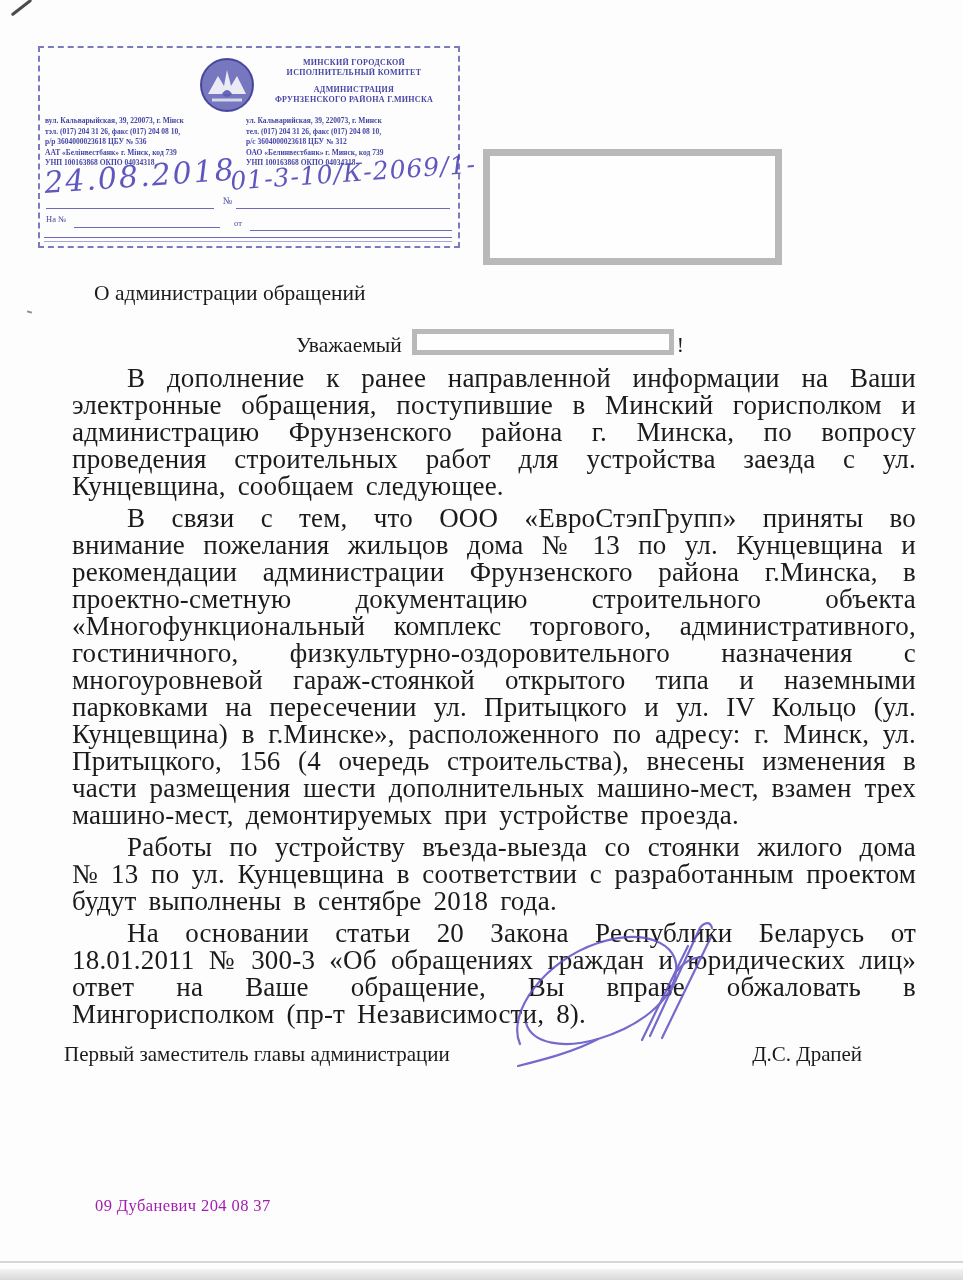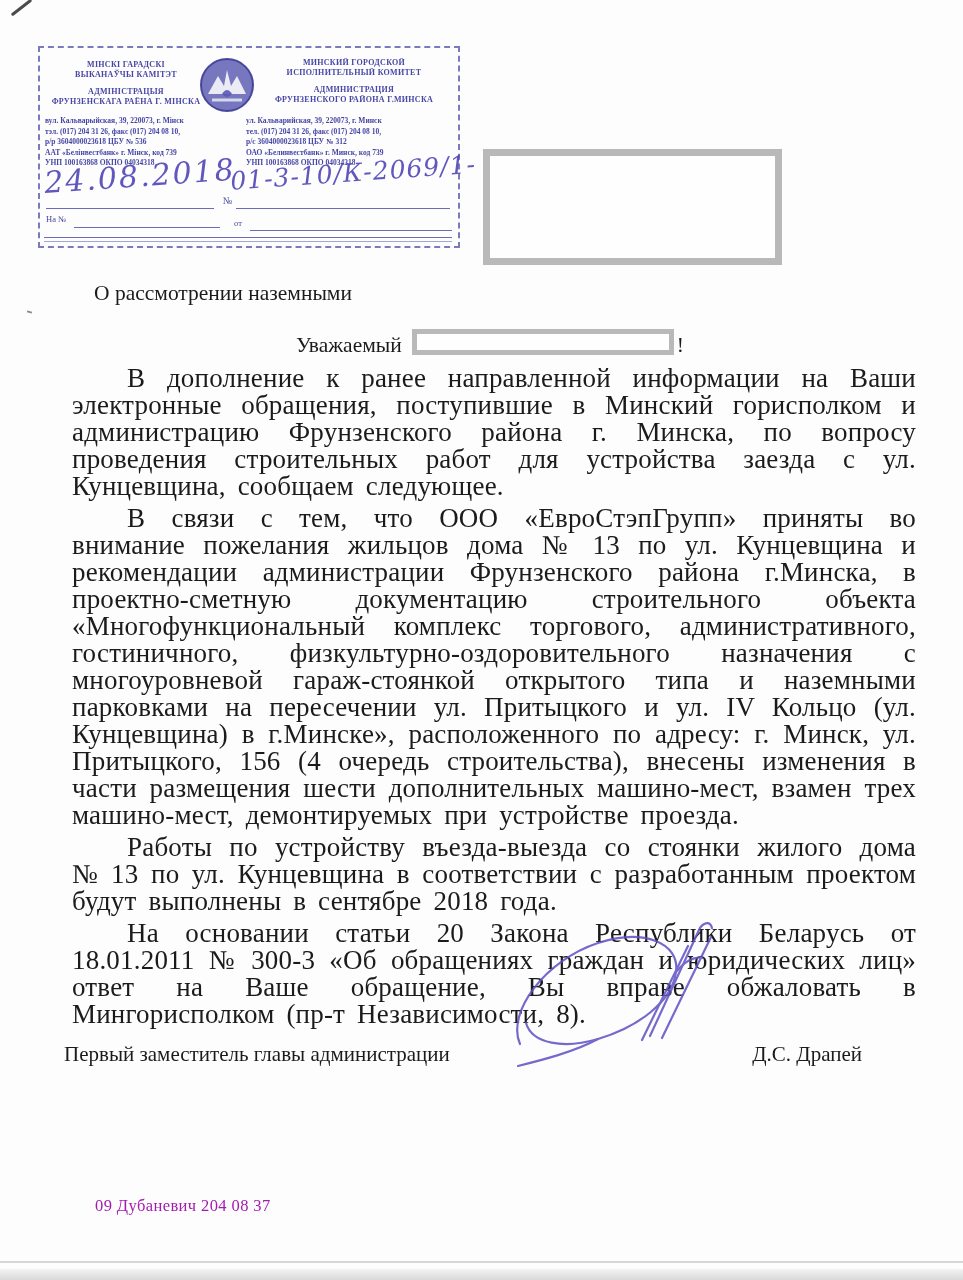--- a/index.html
+++ b/index.html
@@ -56,26 +56,20 @@
 </style>
 </head>
 <body>
 
 <div class="page">
 
   <div class="corner-mark"></div>
   <div class="dot-mark"></div>
 
   <div class="stamp">
-    <div class="s-name s-name-by">
-      <div>МІНСКІ ГАРАДСКІ</div>
-      <div>ВЫКАНАЎЧЫ КАМІТЭТ</div>
-      <div class="grp2">АДМІНІСТРАЦЫЯ</div>
-      <div>ФРУНЗЕНСКАГА РАЁНА Г. МІНСКА</div>
-    </div>
 
     <svg class="emblem" viewBox="0 0 58 58">
       <circle cx="29" cy="29" r="26" fill="rgba(74,74,170,0.75)"></circle>
       <circle cx="29" cy="29" r="26" fill="none" stroke="rgba(60,60,150,0.9)" stroke-width="2"></circle>
       <path d="M10 38 L20 20 L26 30 L29 14 L33 30 L39 20 L48 38 Z" fill="rgba(255,255,255,0.85)"></path>
       <path d="M24 38 q5 -8 10 0 q-5 6 -10 0" fill="rgba(90,90,180,0.9)"></path>
       <path d="M14 44 h30" stroke="rgba(255,255,255,0.7)" stroke-width="3"></path>
     </svg>
 
     <div class="s-name s-name-ru">
@@ -112,21 +106,21 @@
     <div class="s-rule rule-na"></div>
     <span class="s-lab lab-ot">от</span>
     <div class="s-rule rule-ot"></div>
     <div class="s-rule rule-b1"></div>
     <div class="s-rule rule-b2"></div>
   </div>
 
   <div class="redact redact-recipient"></div>
 
   <div class="body-text">
-    <div class="subject">О рассмотрении наземными</div>
+    <div class="subject">О администрации обращений</div>
 
     <div class="salutation">
       <span>Уважаемый</span><span class="redact redact-name"></span><span>!</span>
     </div>
 
     <p>В дополнение к ранее направленной информации на Ваши электронные обращения, поступившие в Минский горисполком и администрацию Фрунзенского района г. Минска, по вопросу проведения строительных работ для устройства заезда с ул. Кунцевщина, сообщаем следующее.</p>
     <p>В связи с тем, что ООО «ЕвроСтэпГрупп» приняты во внимание пожелания жильцов дома № 13 по ул. Кунцевщина и рекомендации администрации Фрунзенского района г.Минска, в проектно-сметную документацию строительного объекта «Многофункциональный комплекс торгового, административного, гостиничного, физкультурно-оздоровительного назначения с многоуровневой гараж-стоянкой открытого типа и наземными парковками на пересечении ул. Притыцкого и ул. IV Кольцо (ул. Кунцевщина) в г.Минске», расположенного по адресу: г. Минск, ул. Притыцкого, 156 (4 очередь строительства), внесены изменения в части размещения шести дополнительных машино-мест, взамен трех машино-мест, демонтируемых при устройстве проезда.</p>
     <p>Работы по устройству въезда-выезда со стоянки жилого дома № 13 по ул. Кунцевщина в соответствии с разработанным проектом будут выполнены в сентябре 2018 года.</p>
     <p>На основании статьи 20 Закона Республики Беларусь от 18.01.2011 № 300-3 «Об обращениях граждан и юридических лиц» ответ на Ваше обращение, Вы вправе обжаловать в Мингорисполком (пр-т Независимости, 8).</p>
 

